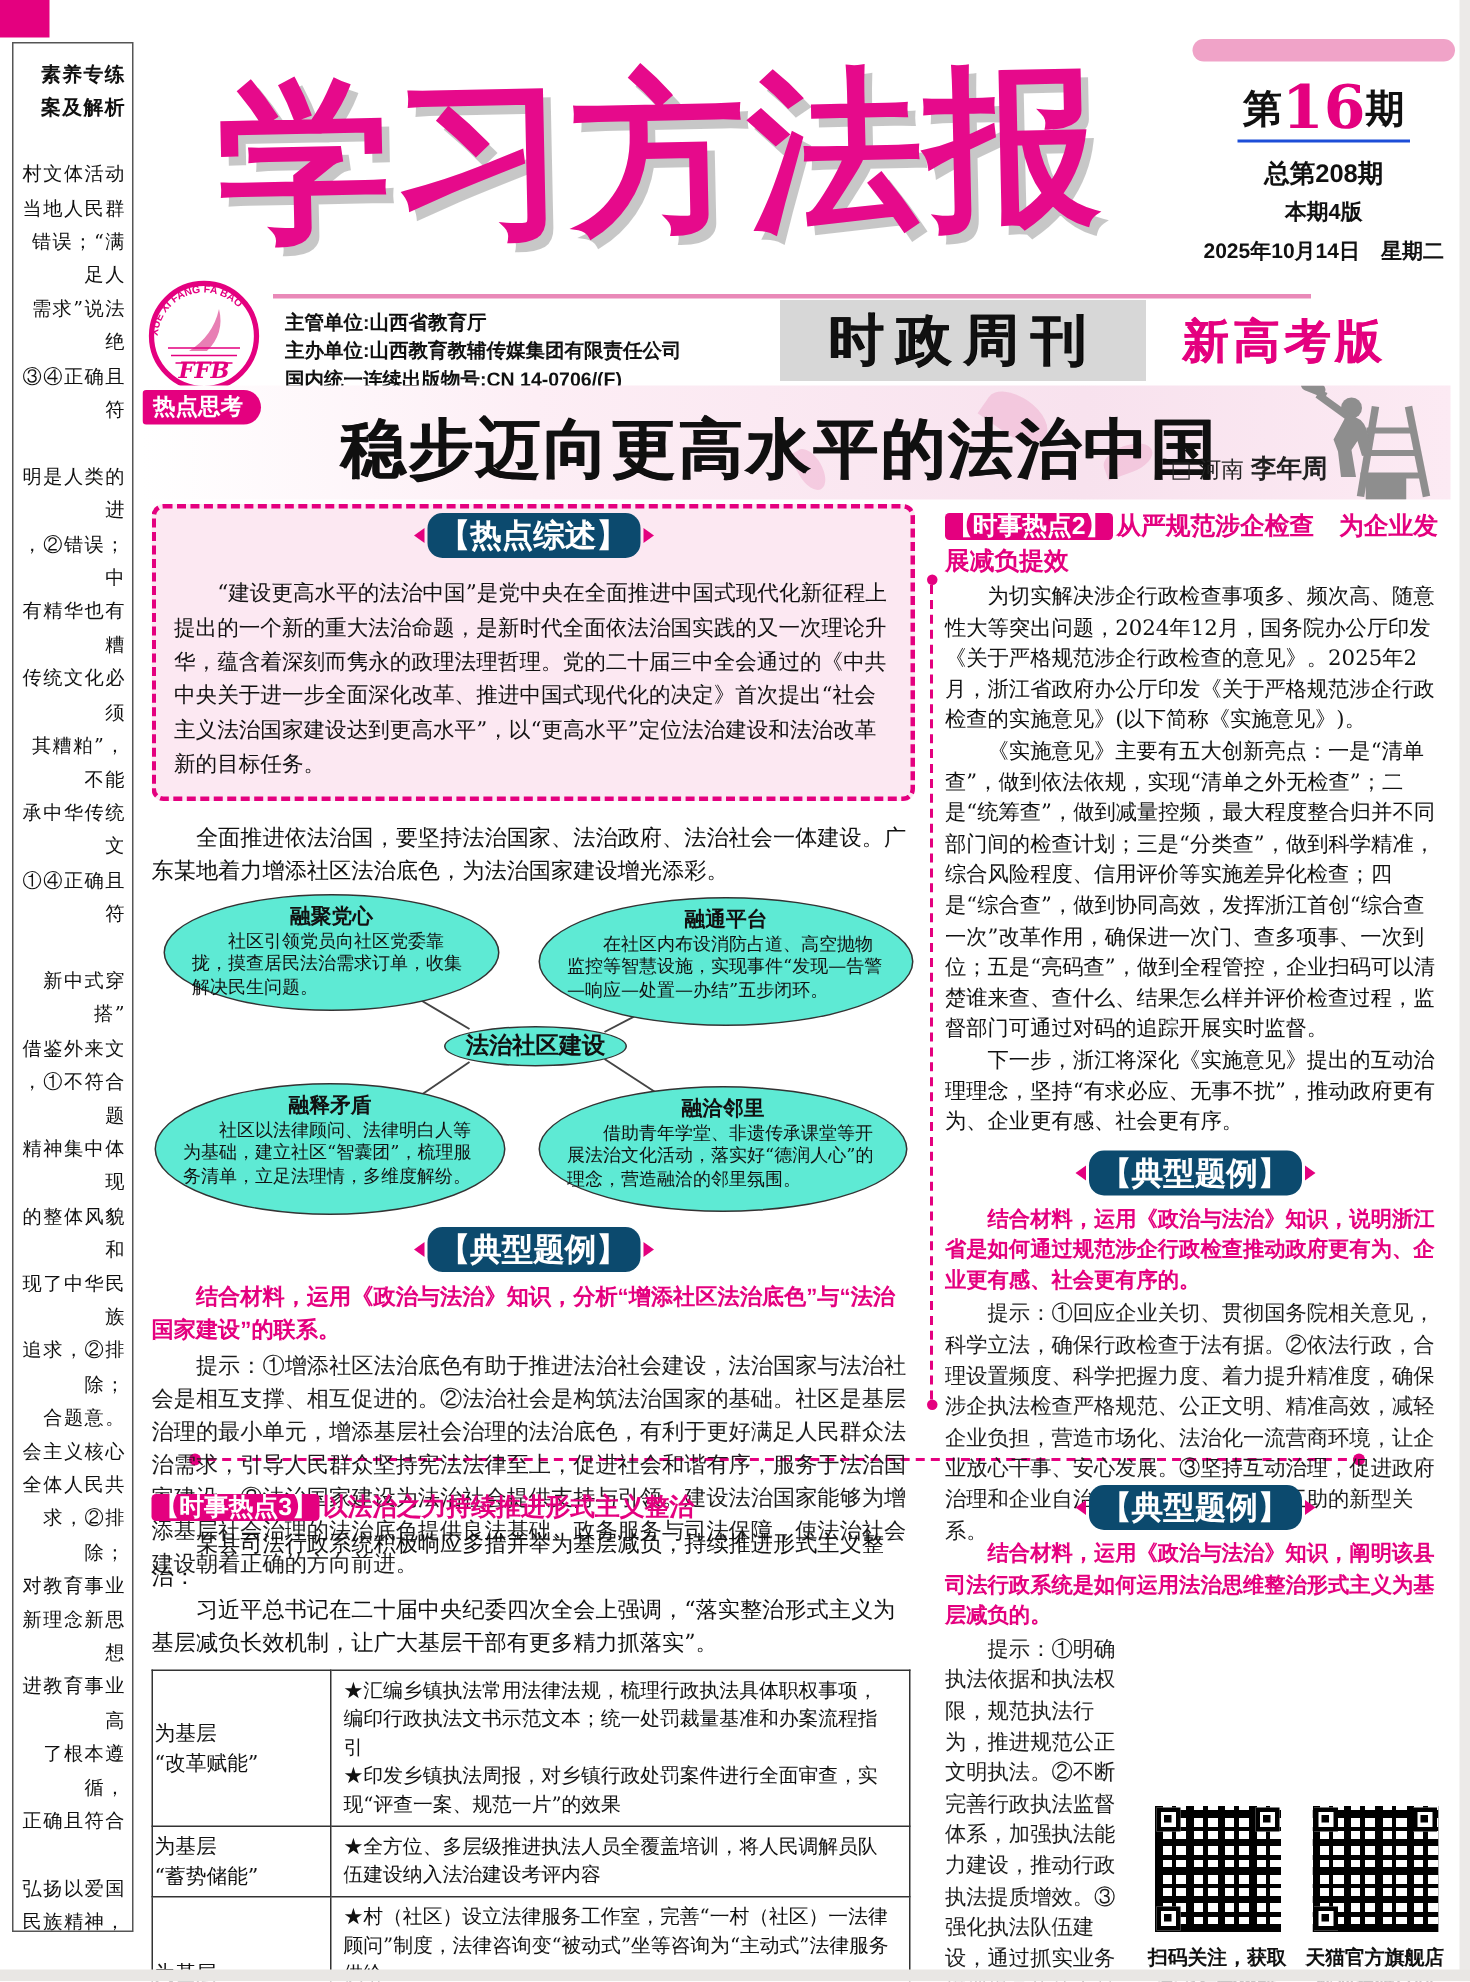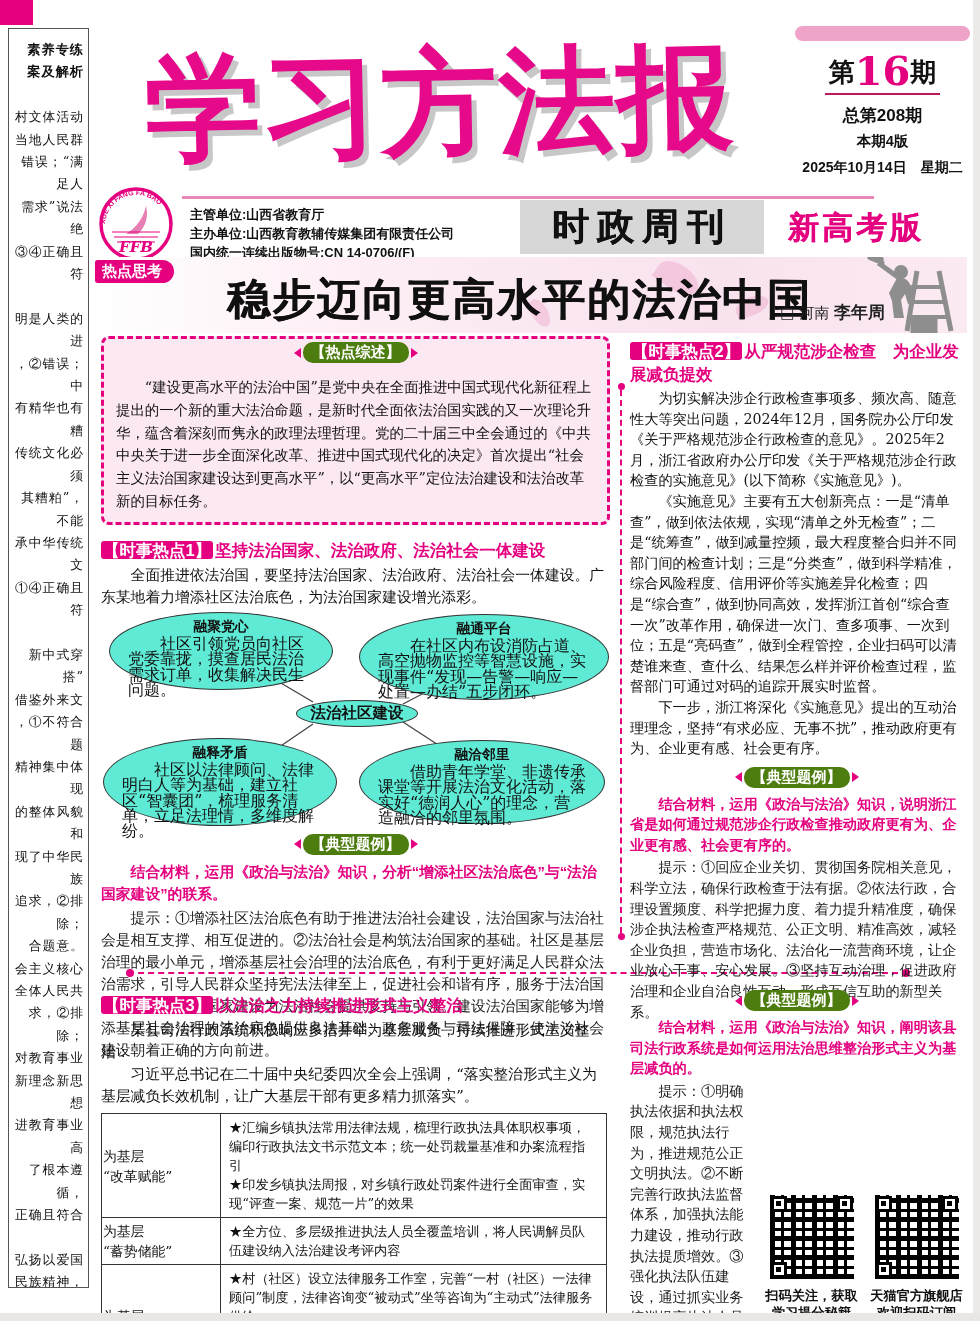--- a/index.html
+++ b/index.html
@@ -12,21 +12,21 @@
           text-align:right;letter-spacing:1px;overflow:hidden;}
   .g-head{font-weight:bold;font-family:"Liberation Sans",sans-serif;font-size:13.2px;}
   .g-line{min-height:22.4px;}
   
   .paper-title{position:absolute;left:100px;top:26px;width:680px;text-align:center;
                font-size:116px;font-weight:bold;color:#e60a8b;letter-spacing:2px;
                text-shadow:5px 6px 0 rgba(0,0,0,0.22);transform:rotate(-1.2deg);white-space:nowrap;}
   .issue-block{position:absolute;left:795px;top:26px;width:175px;text-align:center;
                font-family:"Liberation Sans",sans-serif;}
   .pink-bar{height:15px;background:#f0a3c8;border-radius:8px;margin-bottom:14px;}
-  .issue-line{display:inline-block;font-size:26px;font-weight:bold;border-bottom:2px solid #be185d;
+  .issue-line{display:inline-block;font-size:26px;font-weight:bold;border-bottom:2px solid #1d4ed8;
               padding:0 4px 3px;}
   .issue-no{font-family:"DejaVu Serif",serif;font-size:40px;color:#e4007f;line-height:26px;vertical-align:-4px;}
   .total-issue{font-size:17px;font-weight:bold;margin-top:9px;}
   .pages{font-size:14.5px;font-weight:bold;margin-top:5px;}
   .date{font-size:14px;font-weight:bold;margin-top:8px;white-space:nowrap;}
   .logo{position:absolute;left:98px;top:186px;width:76px;height:76px;}
   .pink-rule{position:absolute;left:182px;top:196px;width:692px;height:3px;background:#e989b8;}
   .publisher{position:absolute;left:190px;top:205px;font-family:"Liberation Sans",sans-serif;
              font-size:13px;line-height:19px;font-weight:bold;color:#111;}
   .weekly-box{position:absolute;left:520px;top:200px;width:244px;height:54px;background:#d7d7d7;
@@ -55,37 +55,37 @@
   .body-l{font-size:14.8px;line-height:22px;text-indent:2em;}
   .body-r{font-size:14.2px;line-height:20.6px;text-indent:2em;}
   .answer{font-family:"Liberation Sans",sans-serif;color:#1c1c1c;}
   .question{color:#e4007f;font-weight:bold;font-family:"Liberation Sans",sans-serif;}
   
   .summary-box{position:relative;border:3px dashed #e4007f;border-radius:8px;background:#fce8f2;
                padding:16px 12px 9px;margin-bottom:14px;}
   .summary-box .body-l{font-size:14.4px;line-height:22.8px;}
   .box-tag{position:absolute;left:50%;top:-13px;transform:translateX(-50%);}
   
-  .tag-pill{display:inline-block;background:#4d7c0f;color:#fff;font-family:"Liberation Sans",sans-serif;
-            font-weight:bold;font-size:15px;padding:1px 8px;border-radius:10px;position:relative;white-space:nowrap;}
+  .tag-pill{display:inline-block;background:#0c4a6e;color:#fff;font-family:"Liberation Sans",sans-serif;
+            font-weight:bold;font-size:21px;padding:1px 8px;border-radius:10px;position:relative;white-space:nowrap;}
   .tag-pill::before,.tag-pill::after{content:"";position:absolute;top:50%;margin-top:-5px;
             border-top:5px solid transparent;border-bottom:5px solid transparent;}
   .tag-pill::before{left:-9px;border-right:7px solid #e4007f;}
   .tag-pill::after{right:-9px;border-left:7px solid #e4007f;}
   .center-tag{text-align:center;margin:8px 0 6px;}
   .sec-header{font-family:"Liberation Sans",sans-serif;font-weight:bold;font-size:16.5px;
               color:#e4007f;line-height:23px;margin-bottom:2px;}
   .sec-tag{background:#e4007f;color:#fff;padding:0 2px;border-radius:3px;margin-right:2px;}
   
   .diagram{position:relative;height:214px;margin:4px 0 2px;}
   .dg-lines{position:absolute;left:0;top:0;}
   .ellipse{position:absolute;border:1.3px solid #333;border-radius:50%;background:#5eead4;box-sizing:border-box;
            padding:5px 18px 0;}
   .ellipse .e-title{text-align:center;font-family:"Liberation Sans",sans-serif;font-weight:bold;font-size:13.8px;}
-  .ellipse .e-text{font-size:16px;line-height:15.4px;text-indent:2em;}
+  .ellipse .e-text{font-size:12px;line-height:15.4px;text-indent:2em;}
   .e-center{display:flex;align-items:center;justify-content:center;padding:0;
             font-family:"Liberation Sans",sans-serif;font-weight:bold;font-size:15.5px;}
   
   .v-divider{position:absolute;left:620px;top:390px;height:543px;border-left:2px dashed #e4007f;}
   .v-divider::before,.v-divider::after{content:"";position:absolute;left:-4.5px;width:7px;height:7px;
             border-radius:50%;background:#e4007f;}
   .v-divider::before{top:-7px;} .v-divider::after{bottom:-7px;}
   .h-divider{position:absolute;left:128px;top:972px;width:780px;border-top:2px dashed #e4007f;}
   .h-divider::before,.h-divider::after{content:"";position:absolute;top:-5px;width:8px;height:8px;
             border-radius:50%;background:#e4007f;}
@@ -223,23 +223,20 @@
 
   <div class="v-divider"></div>
   <div class="h-divider"></div>
 
   <div class="col col-left">
     <div class="summary-box">
       <div class="box-tag tag-pill">【热点综述】</div>
       <p class="body-l">“建设更高水平的法治中国”是党中央在全面推进中国式现代化新征程上提出的一个新的重大法治命题，是新时代全面依法治国实践的又一次理论升华，蕴含着深刻而隽永的政理法理哲理。党的二十届三中全会通过的《中共中央关于进一步全面深化改革、推进中国式现代化的决定》首次提出“社会主义法治国家建设达到更高水平”，以“更高水平”定位法治建设和法治改革新的目标任务。</p>
     </div>
 
-    <div class="sec-header">
-      <span class="sec-tag">【时事热点1】</span><span>坚持法治国家、法治政府、法治社会一体建设</span>
-    </div>
     <p class="body-l">全面推进依法治国，要坚持法治国家、法治政府、法治社会一体建设。广东某地着力增添社区法治底色，为法治国家建设增光添彩。</p>
 
     <div class="diagram">
       <svg class="dg-lines" width="509" height="214">
         <line x1="212" y1="90" x2="168" y2="64" stroke="#444" stroke-width="1.3"></line>
         <line x1="302" y1="92" x2="348" y2="68" stroke="#444" stroke-width="1.3"></line>
         <line x1="212" y1="112" x2="168" y2="142" stroke="#444" stroke-width="1.3"></line>
         <line x1="302" y1="110" x2="348" y2="140" stroke="#444" stroke-width="1.3"></line>
       </svg>
       <div class="ellipse" style="left:8px;top:0;width:224px;height:78px;">

